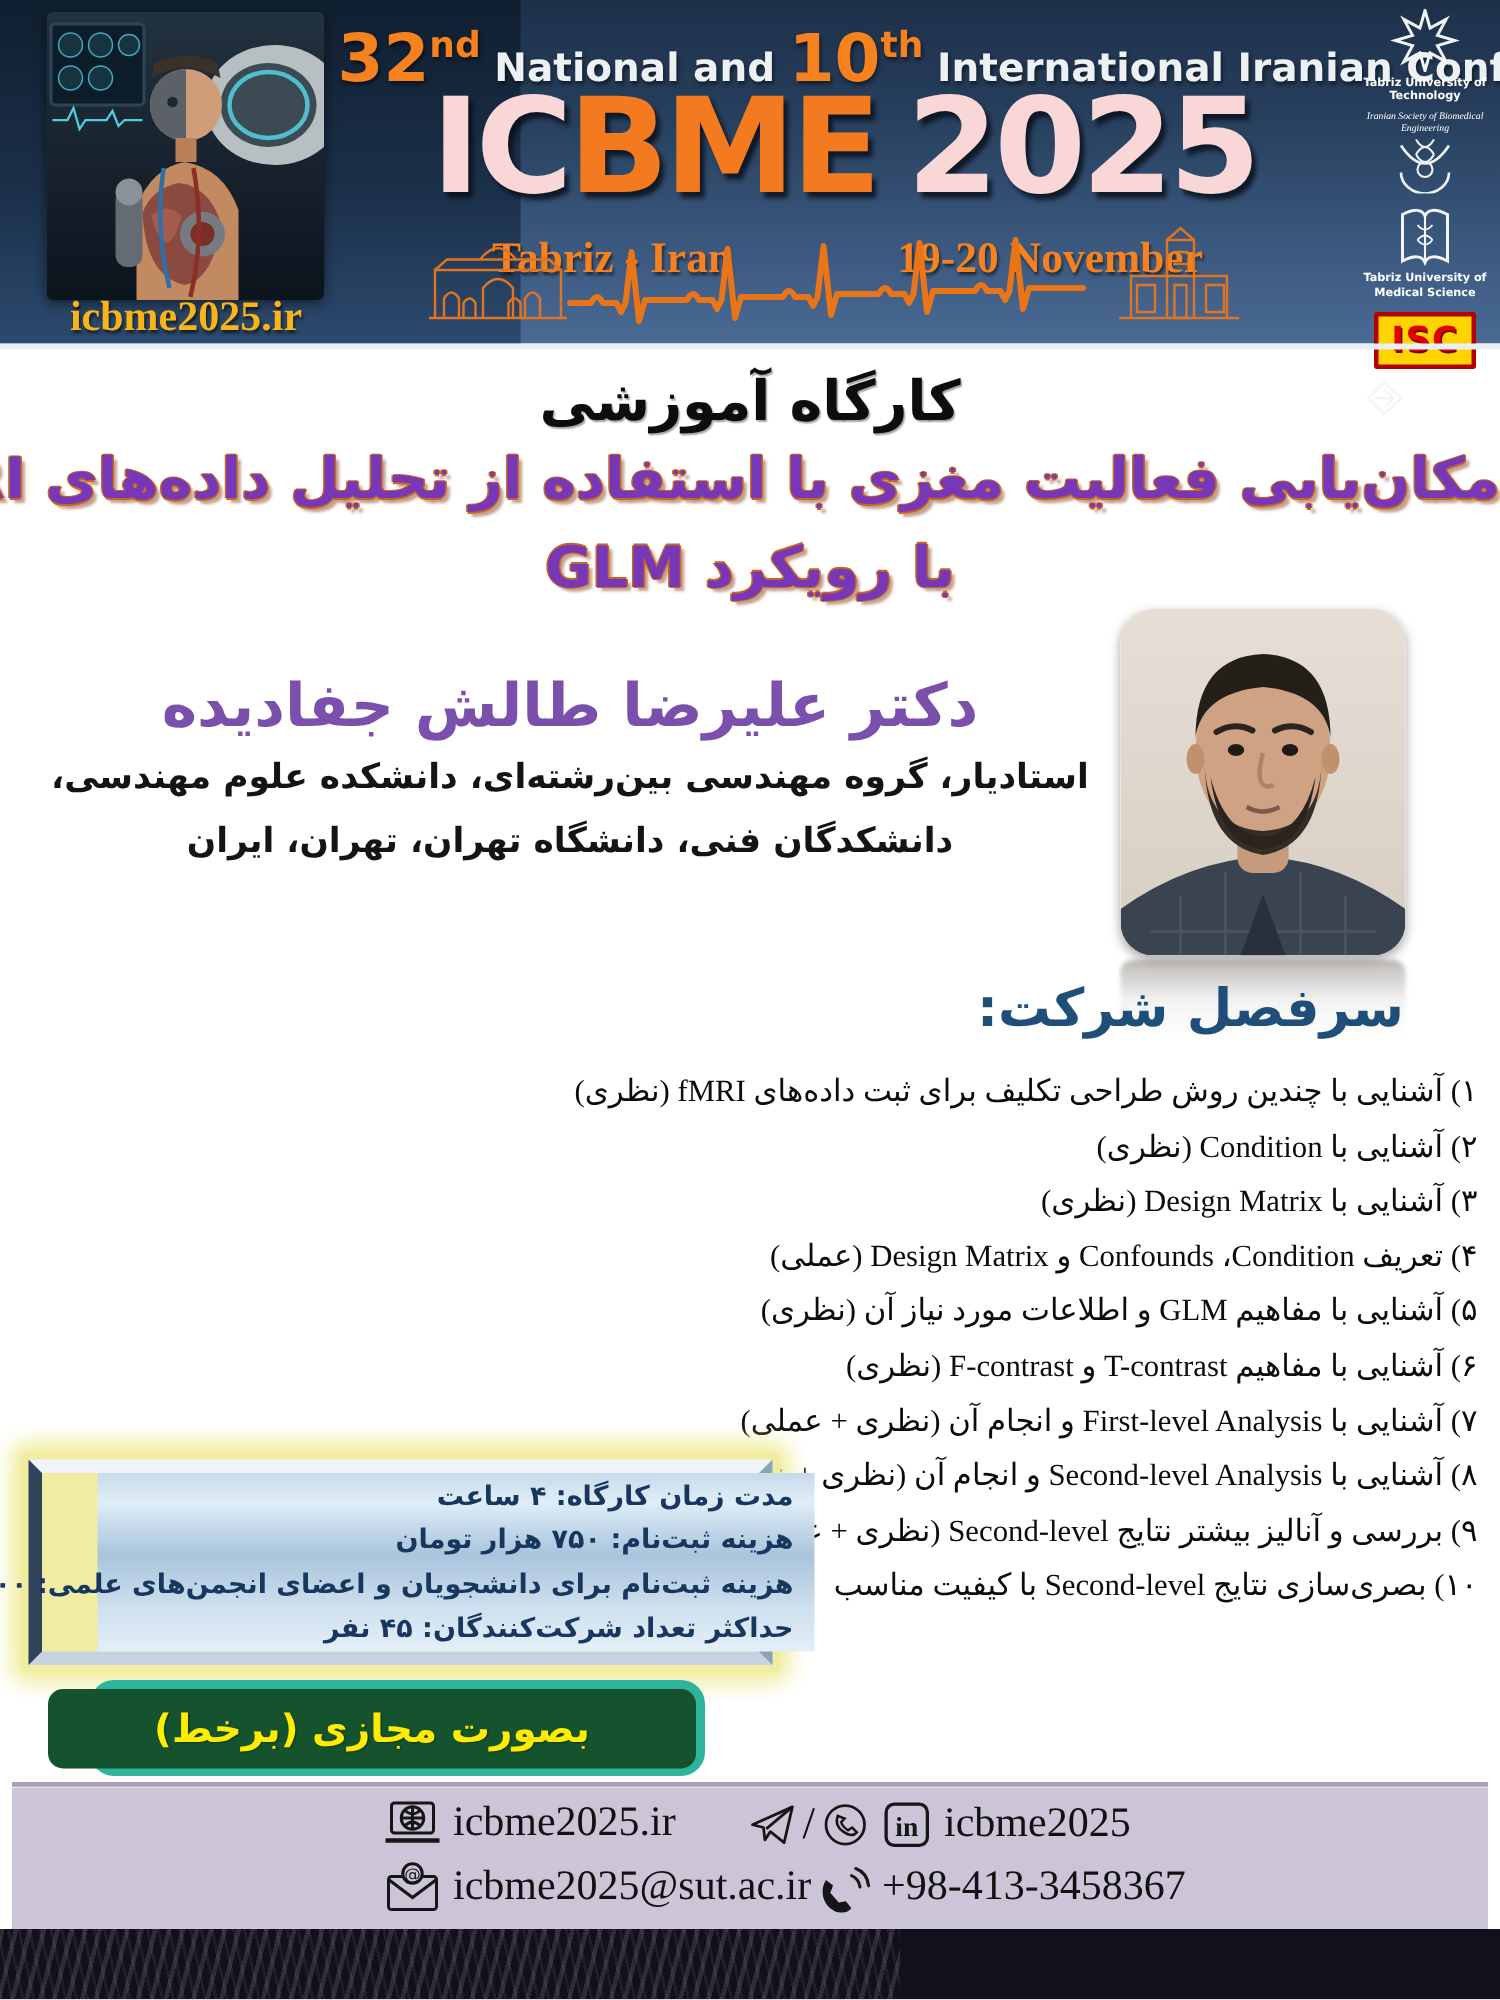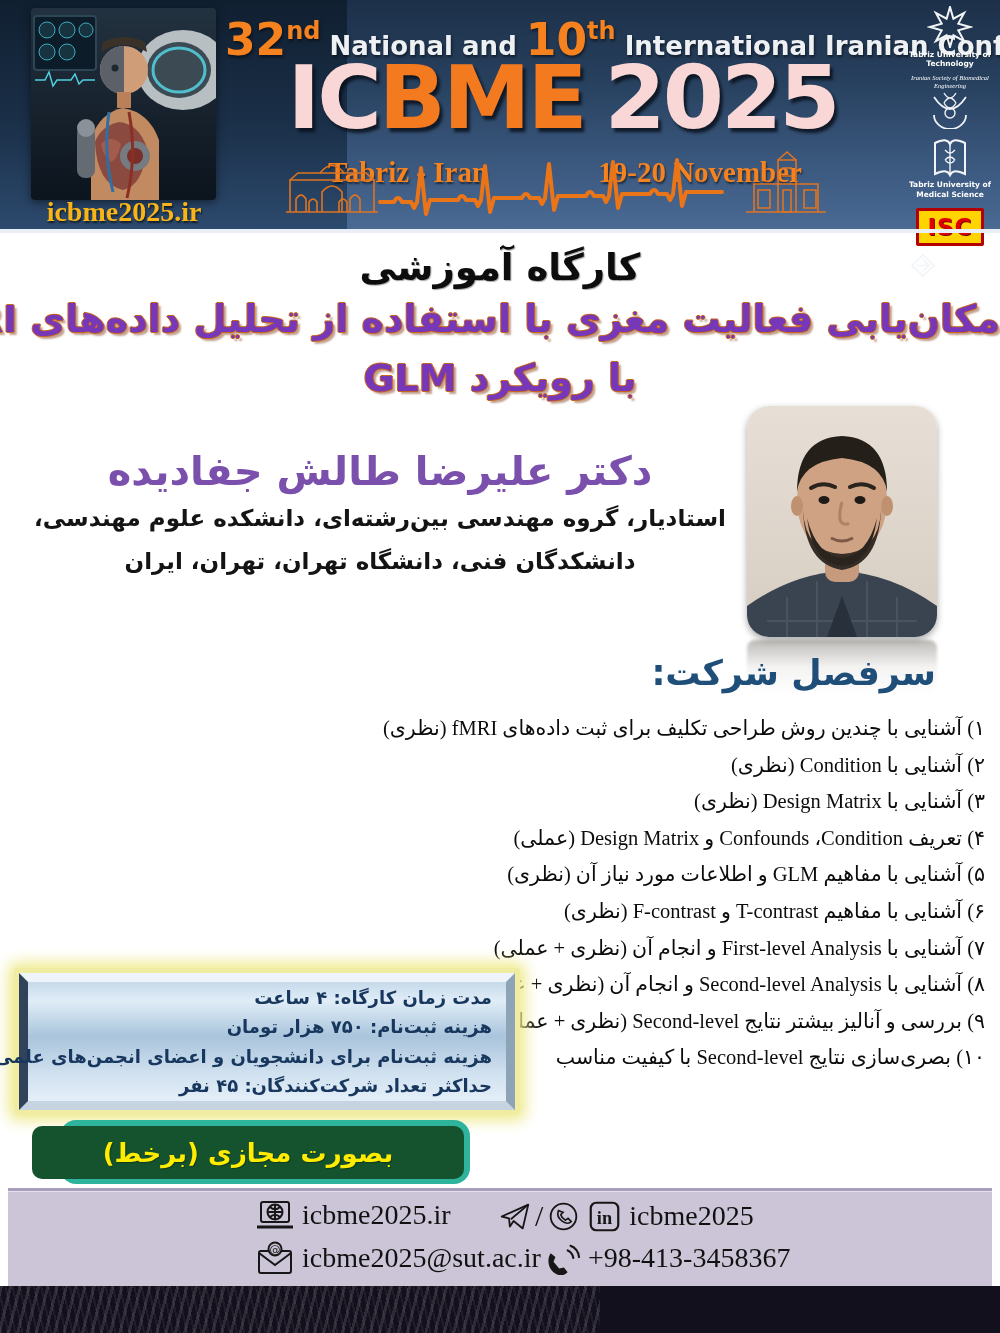--- a/index.html
+++ b/index.html
@@ -75,21 +75,21 @@
 
   
   .details-box{position:absolute;left:14px;top:968px;width:506px;height:147px;box-sizing:border-box;
         background:#f0eda2;border-radius:4px;padding:5px;
         box-shadow:0 0 14px 6px rgba(238,234,140,.95);}
   .details-frame{width:100%;height:100%;box-sizing:border-box;border:9px solid;
         border-color:#eef4f9 #8da3b6 #c6d4e1 #31435a;}
   .details-inner{width:100%;height:100%;box-sizing:border-box;direction:rtl;text-align:right;
         background:linear-gradient(180deg,#c6daeb 0%,#e0edf7 16%,#a9c4dc 46%,#cfe0ef 76%,#e4eff8 100%);
         display:flex;flex-direction:column;justify-content:center;padding:0 14px;
-        font-size:18px;font-weight:bold;color:#17375e;}
+        font-size:18px;font-weight:bold;color:#17375e;margin-left:37px;}
   .detail-line{margin:4.2px 0;white-space:nowrap;}
 
   
   .mode-back{position:absolute;left:60px;top:1120px;width:410px;height:64px;background:#2eb49c;border-radius:16px;}
   .mode-box{position:absolute;left:32px;top:1126px;width:432px;height:53px;background:#14532d;border-radius:10px;
         display:flex;align-items:center;justify-content:center;direction:rtl;
         font-size:26px;font-weight:bold;color:#ffec00;text-shadow:1px 1px 1px rgba(0,0,0,.3);}
   .date-box{position:absolute;left:514px;top:1123px;width:484px;height:58px;background:#f15a24;border-radius:10px;
         display:flex;align-items:center;justify-content:center;direction:rtl;
         font-size:30px;font-weight:bold;color:#ffffff;text-shadow:1px 1px 1px rgba(0,0,0,.3);}

